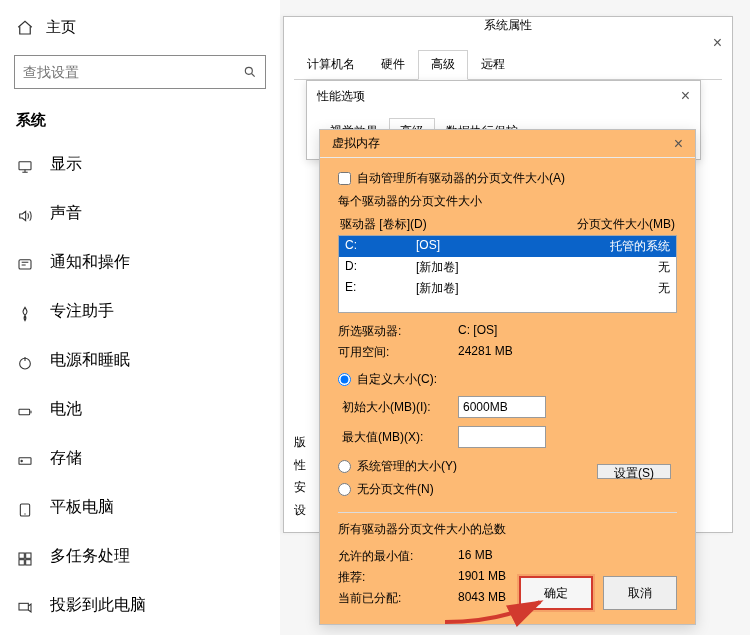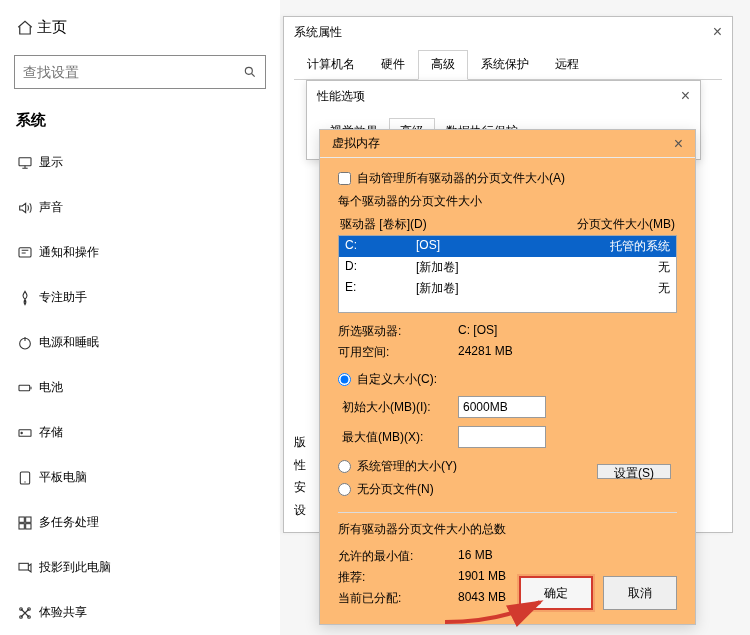--- a/index.html
+++ b/index.html
@@ -1,30 +1,30 @@
 <!DOCTYPE html>
 <html><head>
 <meta charset="utf-8">
 <style>
 * { box-sizing: border-box; margin: 0; padding: 0; font-family: "Microsoft YaHei", "Segoe UI", sans-serif; }
 body { background: #f6f6f6; width: 750px; height: 635px; overflow: hidden; position: relative; }
 
 
 .settings { position: absolute; left: 0; top: 0; width: 280px; height: 635px; background: #fff; }
-.settings .home-row { display: flex; align-items: center; gap: 3px; padding: 18px 0 18px 16px; font-size: 15px; }
+.settings .home-row { display: flex; align-items: center; gap: 12px; padding: 18px 0 18px 16px; font-size: 15px; }
 .settings .search { margin: 0 14px 22px 14px; height: 34px; border: 1px solid #8a8a8a; background: #fff; display: flex; align-items: center; padding: 0 8px; }
 .settings .search input { border: none; outline: none; flex: 1; font-size: 14px; }
 .settings .section-title { font-weight: 600; font-size: 15px; padding: 0 0 10px 16px; }
-.settings .item { display: flex; align-items: center; gap: 5px; padding: 14px 0 14px 16px; font-size: 12px; cursor: default; }
+.settings .item { display: flex; align-items: flex-end; gap: 16px; padding: 14px 0 14px 16px; font-size: 16px; cursor: default; }
 .settings .item .ico { width: 18px; display: flex; justify-content: center; }
 svg { display: block; }
 
 
 .sysprops { position: absolute; left: 283px; top: 16px; width: 450px; height: 517px; background: #fff; border: 1px solid #bfbfbf; box-shadow: -2px 0 4px rgba(0,0,0,.05); }
-.sysprops .titlebar { display: flex; align-items: center; height: 30px; padding: 0 10px; font-size: 12px; }
+.sysprops .titlebar { display: flex; align-items: center; height: 30px; padding: 0 10px; font-size: 12px; flex-direction: column; }
 .sysprops .titlebar .x { margin-left: auto; font-size: 16px; color: #555; }
 .sysprops .tabs { display: flex; gap: 0; border-bottom: 1px solid #d0d0d0; margin: 2px 10px 0 10px; font-size: 12px; }
 .sysprops .tab { padding: 5px 12px 6px; border: 1px solid transparent; position: relative; top: 1px; }
 .sysprops .tab.active { border: 1px solid #d0d0d0; border-bottom: 1px solid #fff; background: #fff; }
 .sysprops .footer { position: absolute; bottom: 0; left: 0; right: 0; padding: 10px; font-size: 12px; line-height: 1.9; }
 
 
 .perf { position: absolute; left: 306px; top: 80px; width: 395px; height: 80px; background: #fff; border: 1px solid #bfbfbf; box-shadow: 0 2px 8px rgba(0,0,0,.12); }
 .perf .titlebar { display: flex; align-items: center; height: 30px; padding: 0 10px; font-size: 12px; }
 .perf .titlebar .x { margin-left: auto; font-size: 16px; color: #555; }
@@ -197,21 +197,20 @@
 
 <div class="sysprops">
   <div class="titlebar">
     <span>系统属性</span>
     <span class="x">×</span>
   </div>
   <div class="tabs" id="sysprops-tabs">
       <div class="tab">计算机名</div>
       <div class="tab">硬件</div>
       <div class="tab active">高级</div>
-      <div class="tab">系统保护</div>
       <div class="tab">远程</div>
     </div>
   <div class="footer" id="sysprops-footer">
       <div>版</div>
       <div>性</div>
       <div>安</div>
       <div>设</div>
     </div>
 </div>
 

